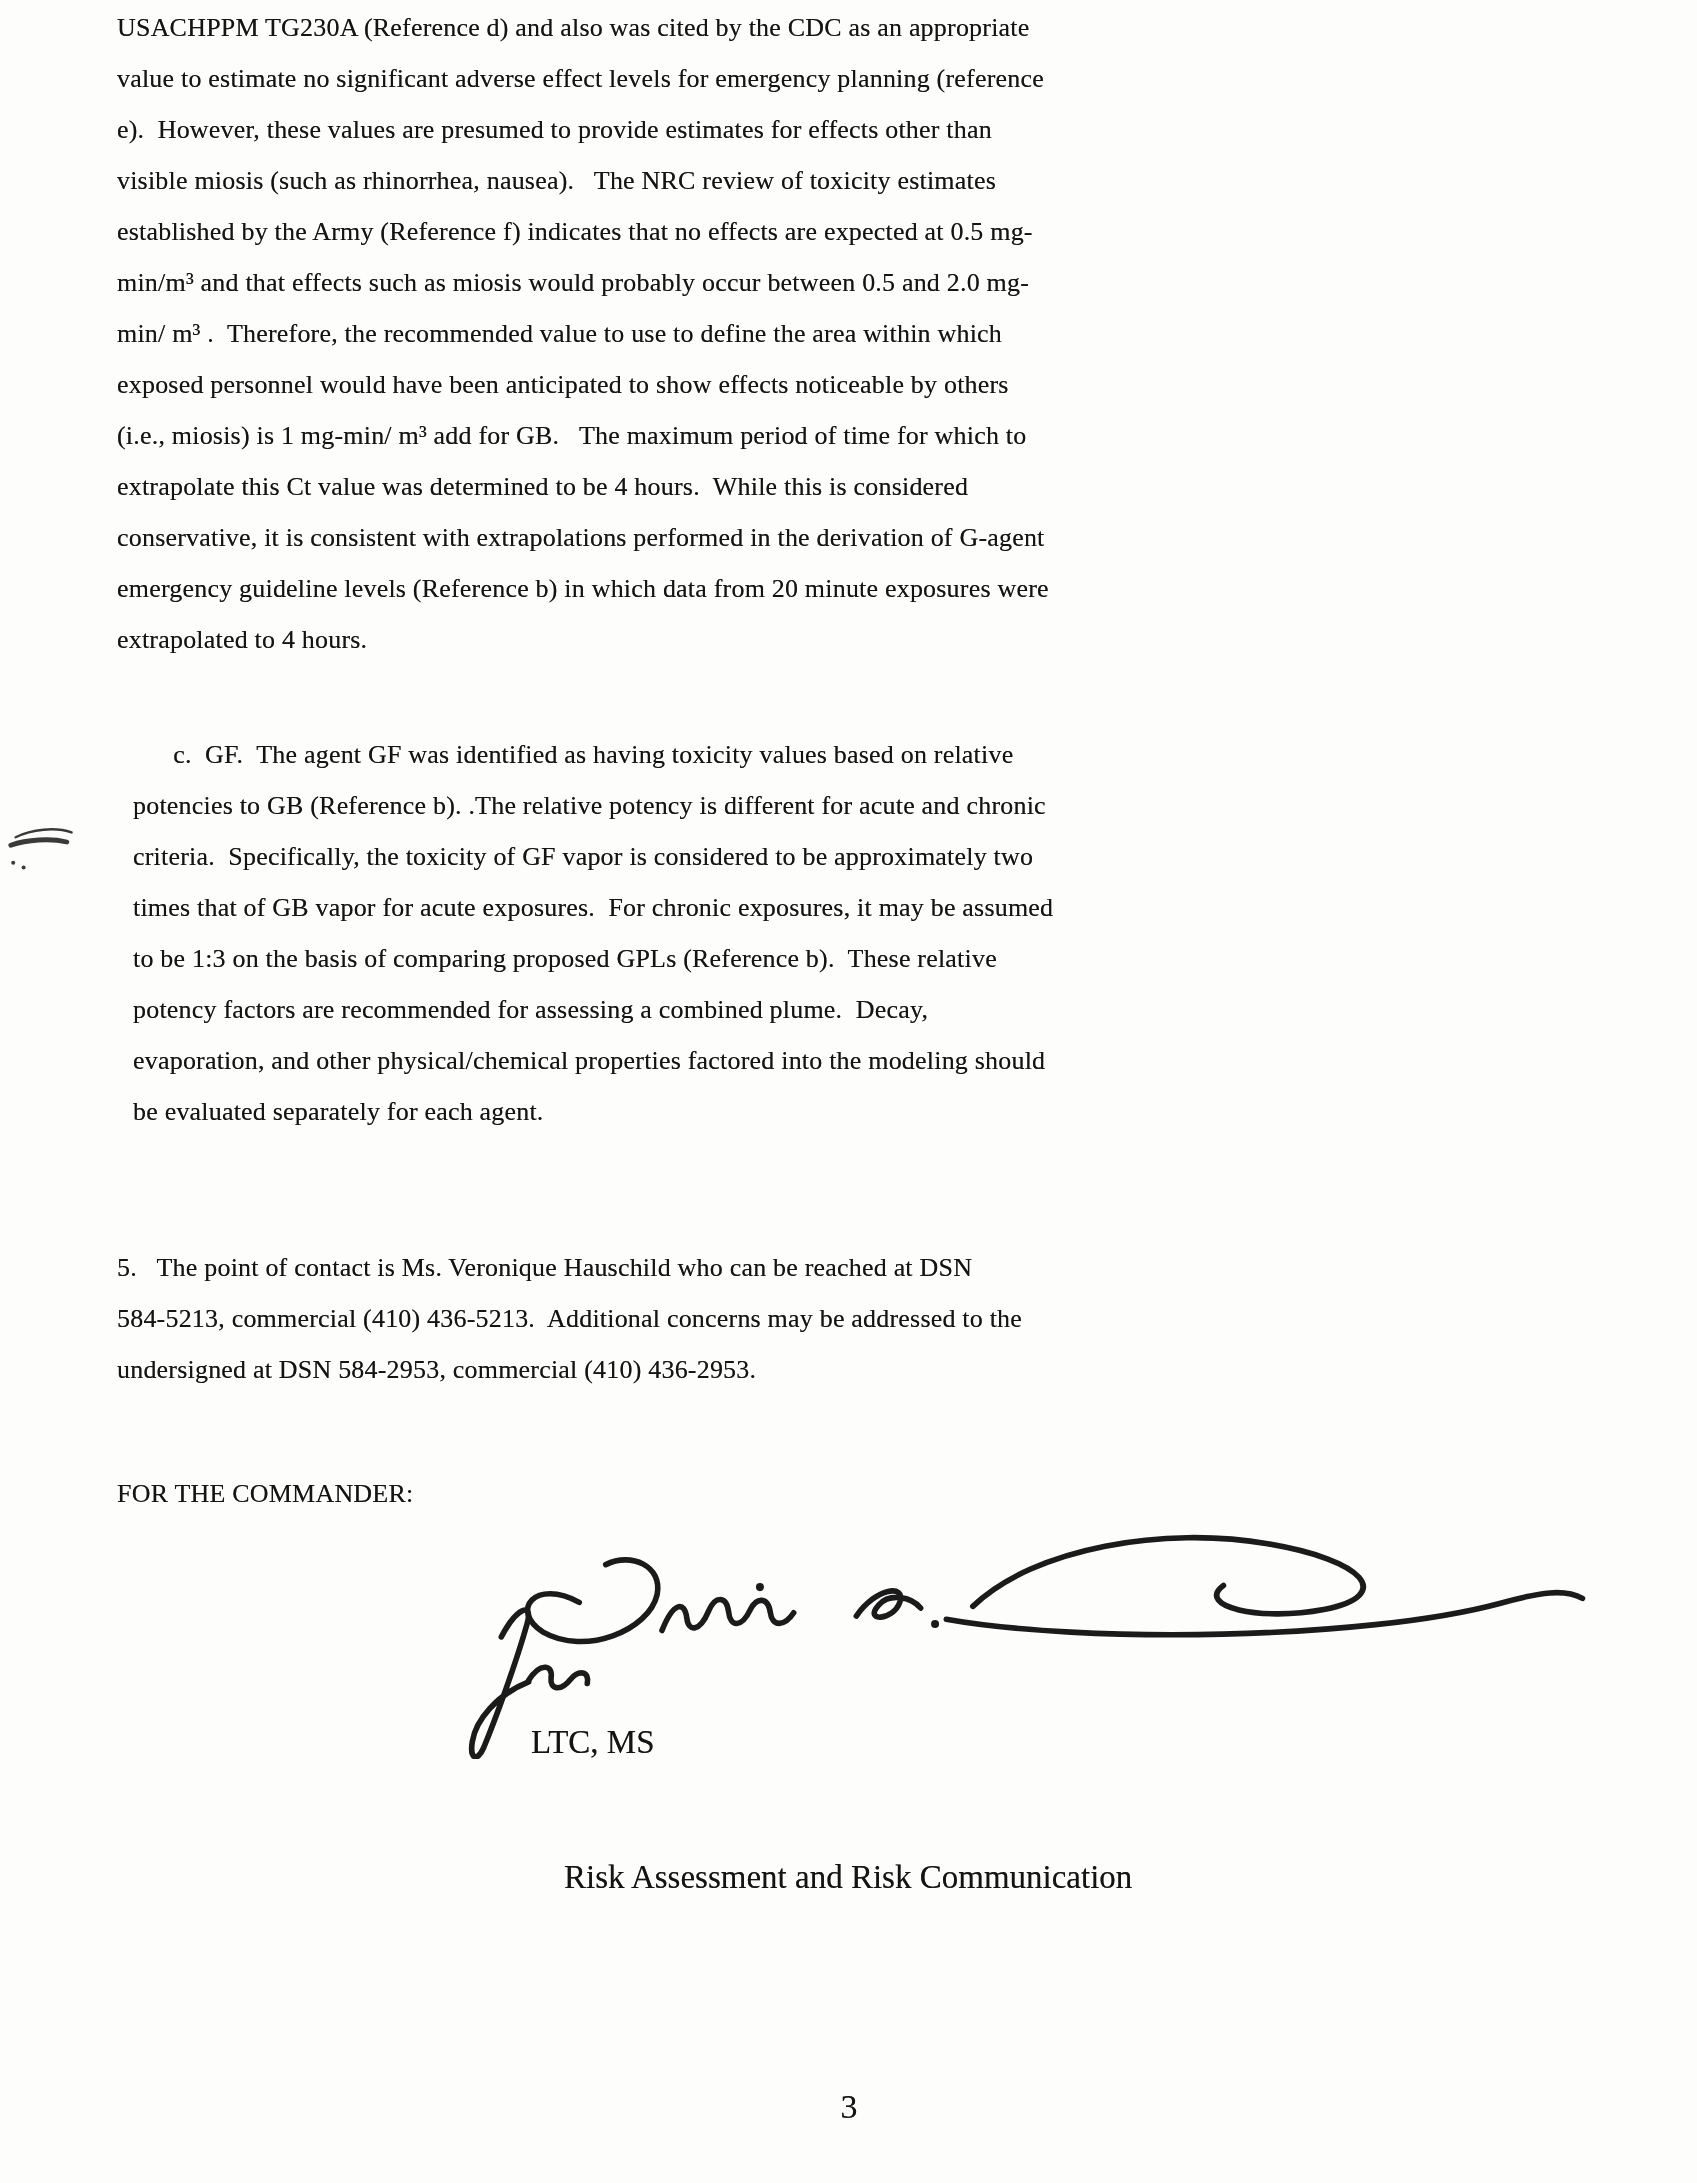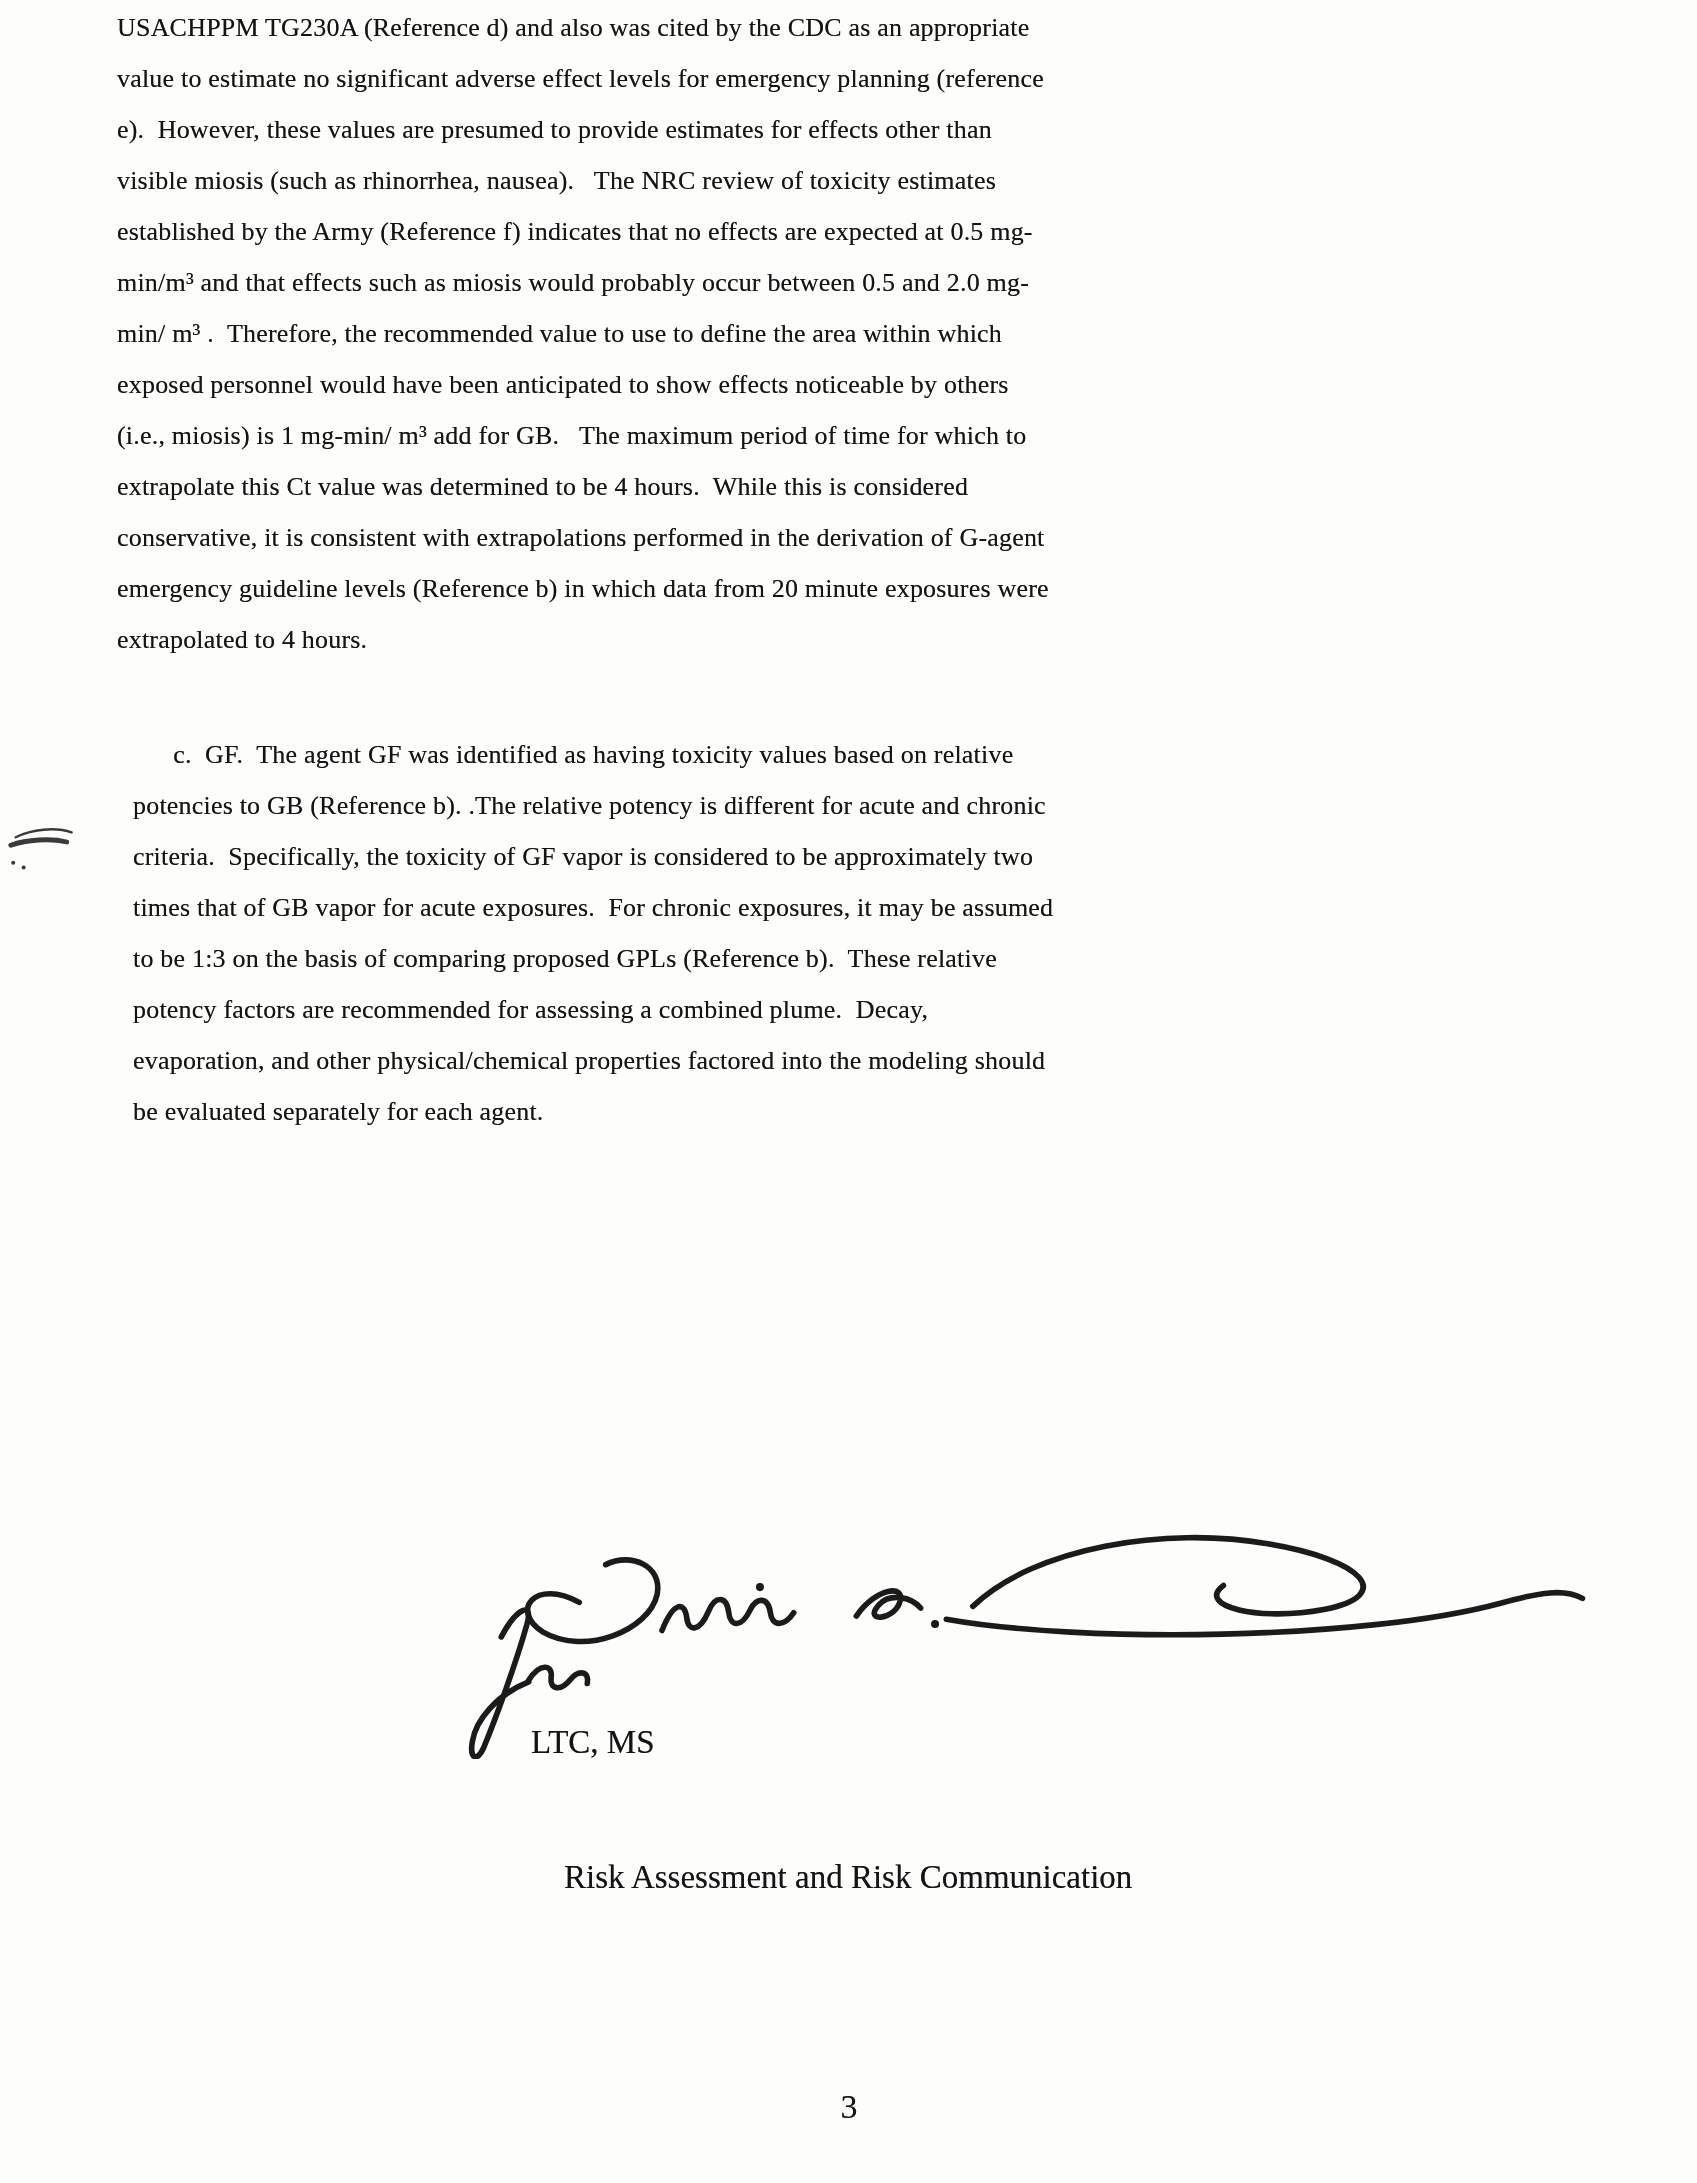--- a/index.html
+++ b/index.html
@@ -77,21 +77,25 @@
 
   <div class="para p2">      c.  GF.  The agent GF was identified as having toxicity values based on relative
 potencies to GB (Reference b). .The relative potency is different for acute and chronic
 criteria.  Specifically, the toxicity of GF vapor is considered to be approximately two
 times that of GB vapor for acute exposures.  For chronic exposures, it may be assumed
 to be 1:3 on the basis of comparing proposed GPLs (Reference b).  These relative
 potency factors are recommended for assessing a combined plume.  Decay,
 evaporation, and other physical/chemical properties factored into the modeling should
 be evaluated separately for each agent.</div>
 
+  <div class="para p3">5.   The point of contact is Ms. Veronique Hauschild who can be reached at DSN
+584-5213, commercial (410) 436-5213.  Additional concerns may be addressed to the
+undersigned at DSN 584-2953, commercial (410) 436-2953.</div>
 
+  <div class="para for-commander">FOR THE COMMANDER:</div>
 
   <svg class="signature-svg" width="1158" height="249" viewBox="0 0 1440 310">
     <g stroke="#1b1b1b" stroke-width="7" fill="none" stroke-linecap="round" stroke-linejoin="round">
 
       <path d="M 175 115 C 120 85 88 125 130 152 C 182 182 262 150 272 105 C 279 70 240 52 208 68"></path>
 
       <path d="M 278 150 C 292 115 306 112 309 135 C 311 152 325 152 336 126 C 344 107 358 106 361 127 C 363 146 377 147 388 124 C 396 108 410 108 413 128 C 415 145 430 146 442 128"></path>
 
       <circle cx="400" cy="96" r="5" fill="#1b1b1b" stroke="none"></circle>
 

